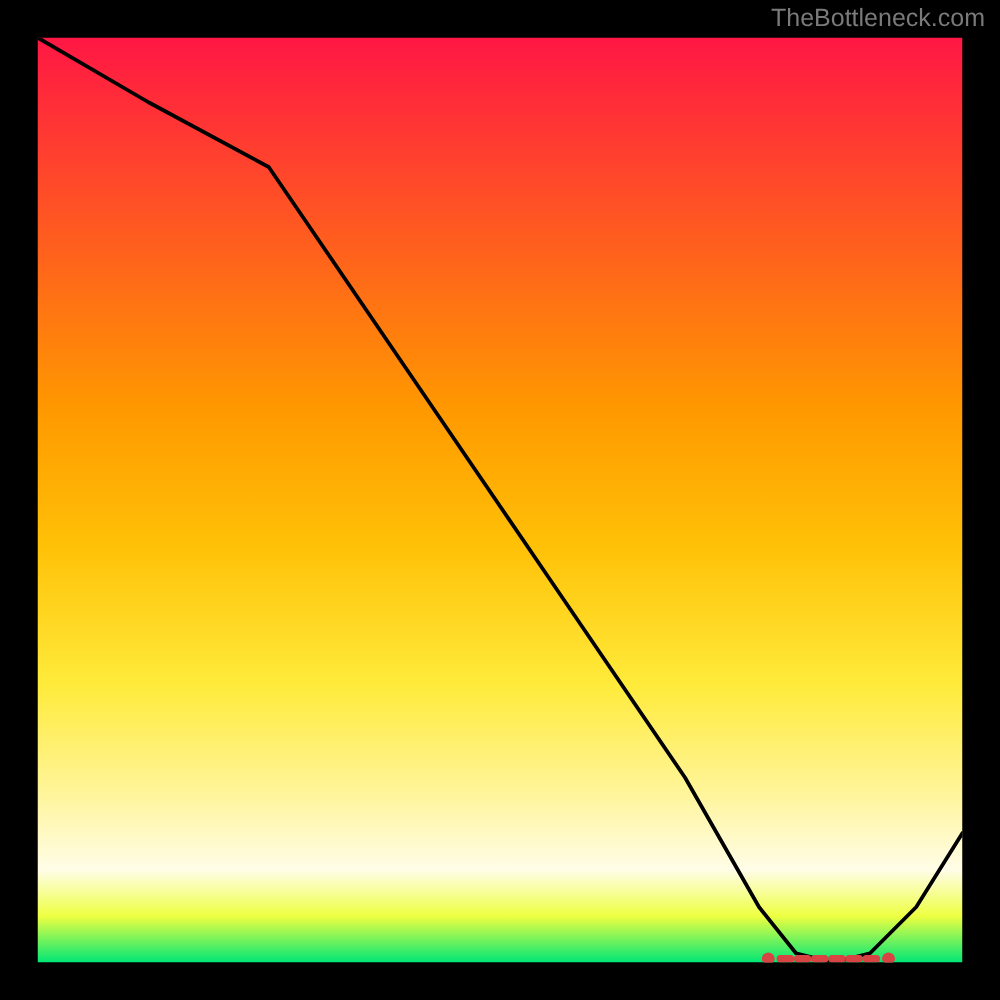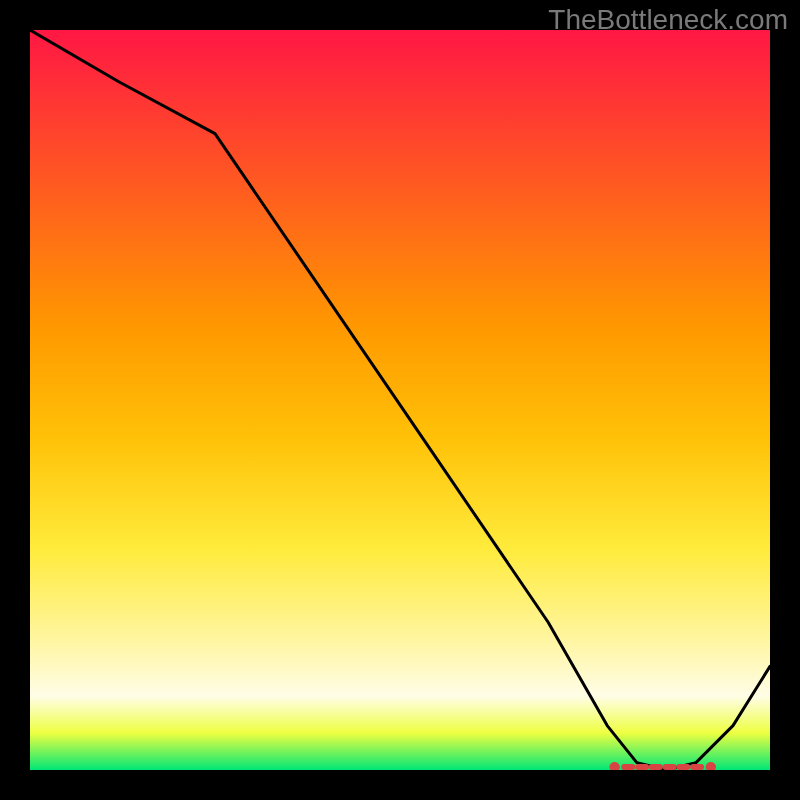--- a/index.html
+++ b/index.html
@@ -15,21 +15,21 @@
     position: relative;
     width: 800px;
     height: 800px;
     background: #000;
   }
   .attribution {
     position: absolute;
     top: 4px;
     right: 12px;
     color: #7a7a7a;
-    font-size: 28px;
+    font-size: 20px;
     font-weight: 400;
     letter-spacing: 0px;
     user-select: none;
     text-align: center;
   }
   .plot-wrap {
     position: absolute;
     left: 30px;
     top: 30px;
     width: 740px;

